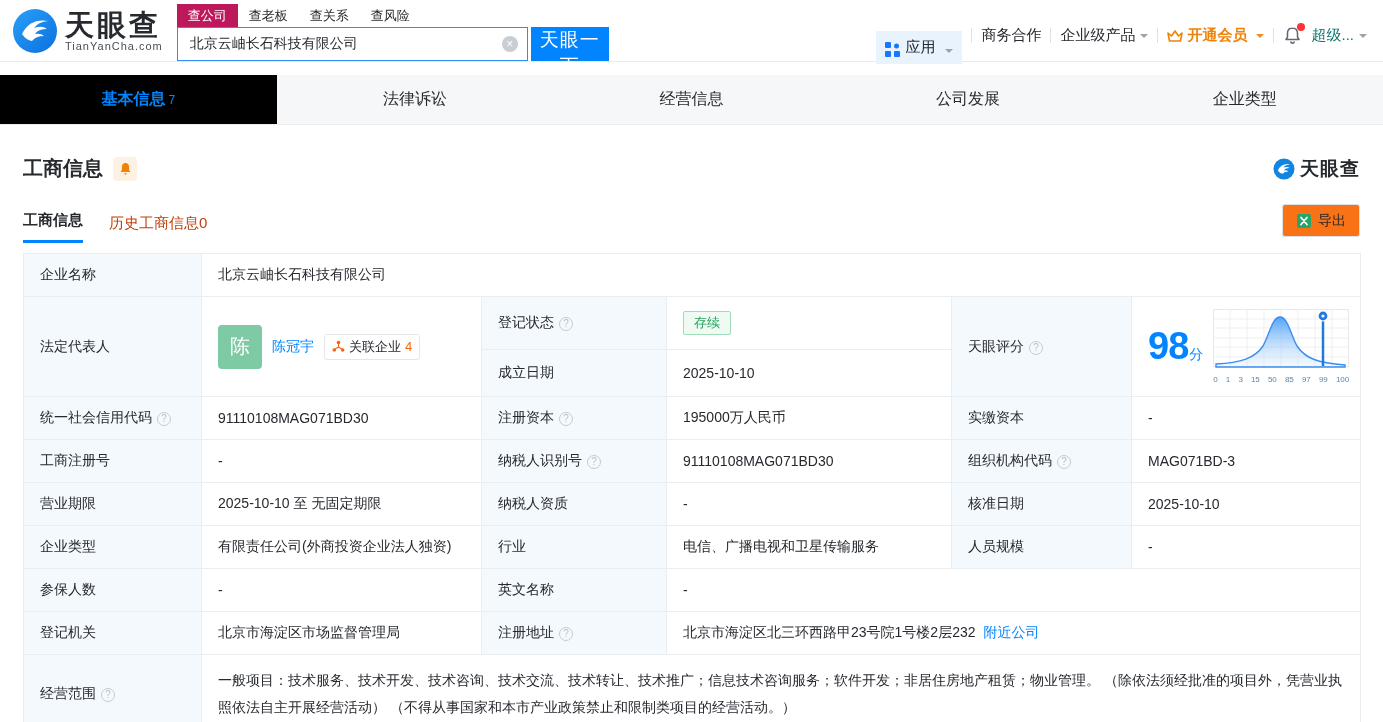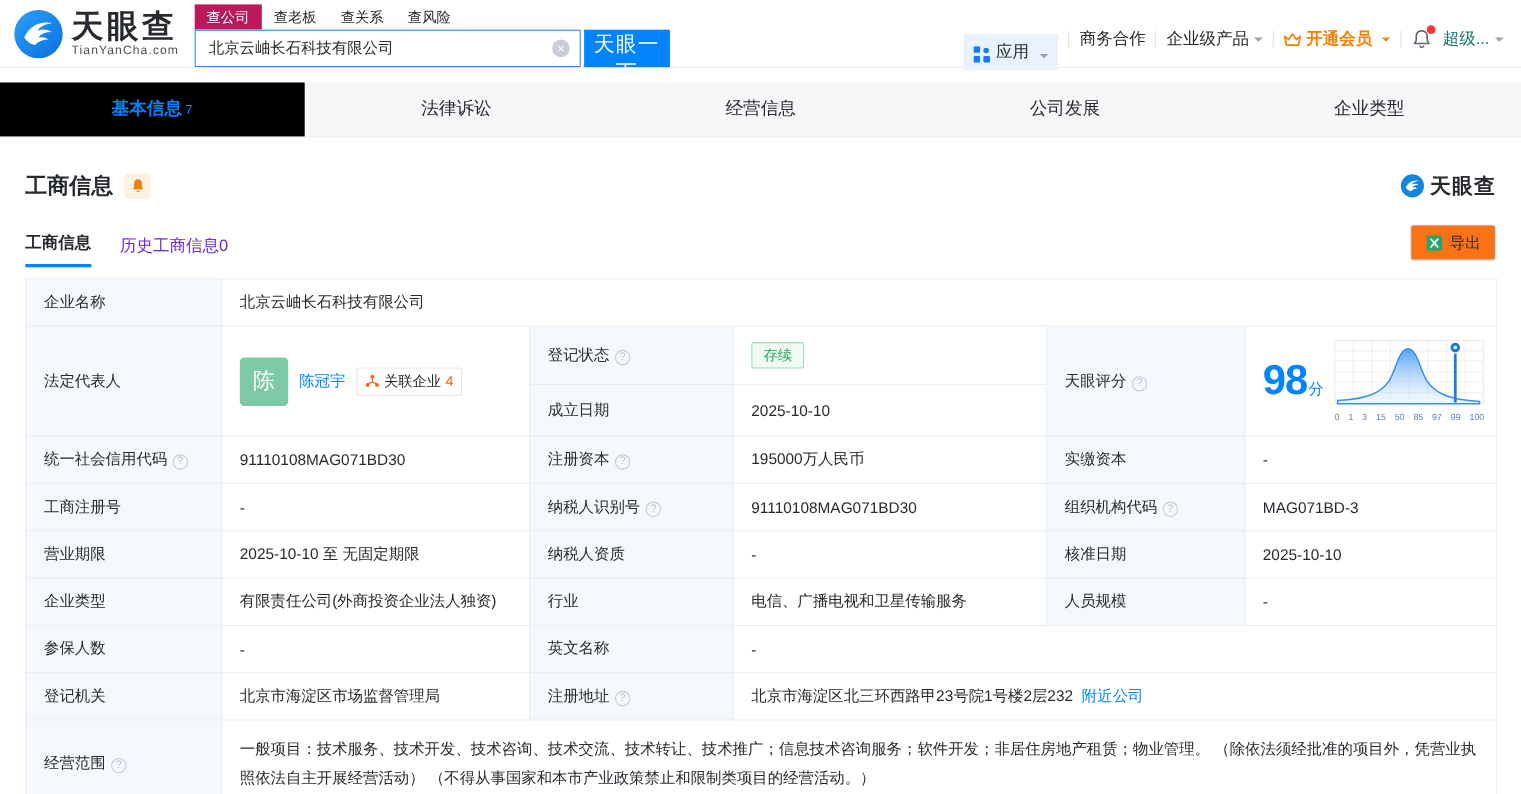--- a/index.html
+++ b/index.html
@@ -62,21 +62,21 @@
   
   .content { padding:0 23px; background:#fff; }
   .sec-head { display:flex; align-items:center; margin-top:30px; }
   .sec-head h2 { font-size:20px; font-weight:bold; color:#26292e; }
   .bellchip { width:24px; height:24px; background:#fdf1e4; border-radius:4px; margin-left:10px;
     display:inline-flex; align-items:center; justify-content:center; cursor:pointer; }
   .watermark { margin-left:auto; display:flex; align-items:center; gap:5px; }
   .watermark span { font-size:19px; font-weight:bold; color:#26292e; letter-spacing:1px; }
 
   .subtabs { display:flex; align-items:flex-end; margin-top:22px; }
-  .subtab { font-size:15px; padding-bottom:10px; cursor:pointer; color:#6d28d9; }
+  .subtab { font-size:15px; padding-bottom:10px; cursor:pointer; color:#c2410c; }
   .subtab.active { color:#26292e; font-weight:bold; border-bottom:3px solid #0084ff; }
   .subtab + .subtab { margin-left:26px; }
   .export { margin-left:auto; display:inline-flex; align-items:center; gap:6px; height:33px;
     padding:0 13px; background:#f97316; border:1px solid #dcdfe3; border-radius:3px; font-size:14px;
     color:#26292e; cursor:pointer; font-family:inherit; margin-bottom:6px; }
 
   
   .info-table { width:100%; border-collapse:collapse; table-layout:fixed; margin-top:10px; font-size:14px; }
   .info-table td { border:1px solid #e9eef3; padding:12px 16px; vertical-align:middle;
     word-break:break-all; color:#26292e; }

